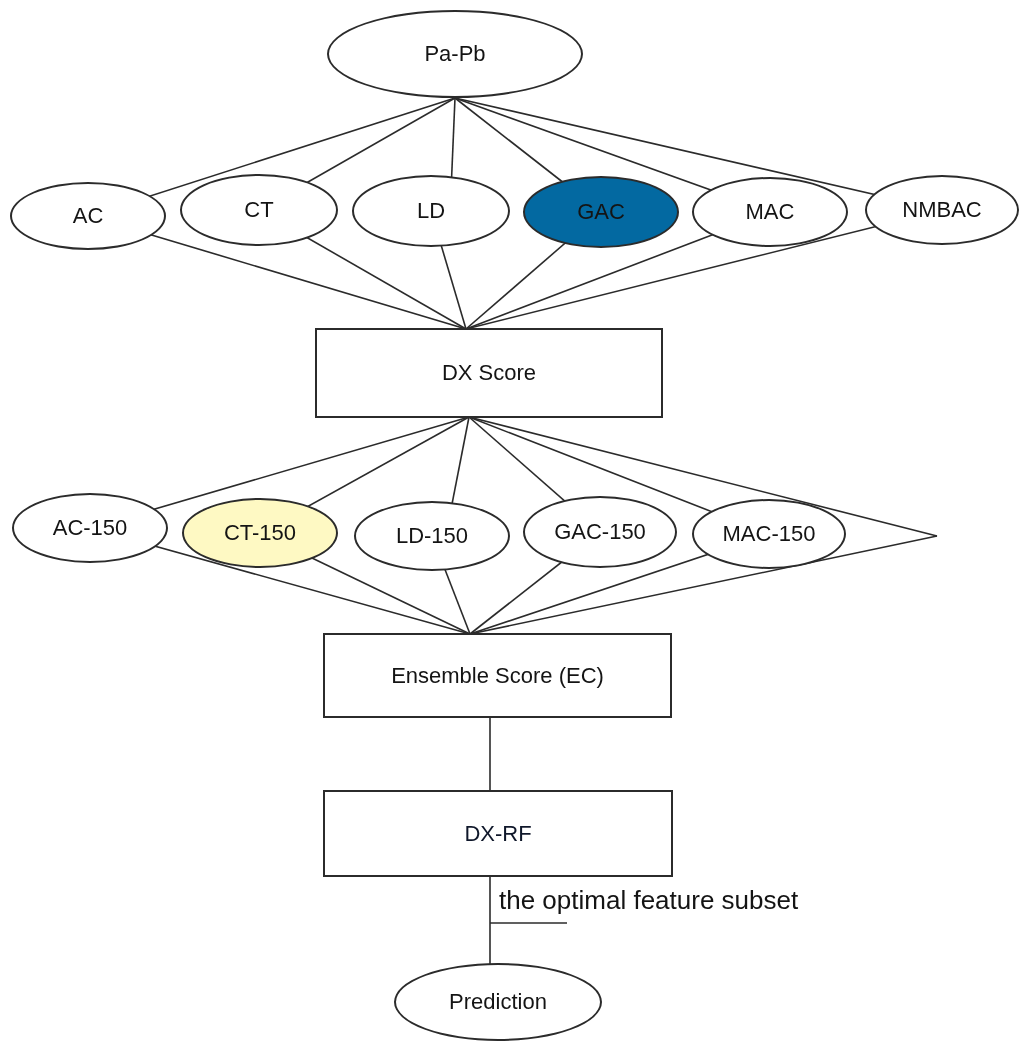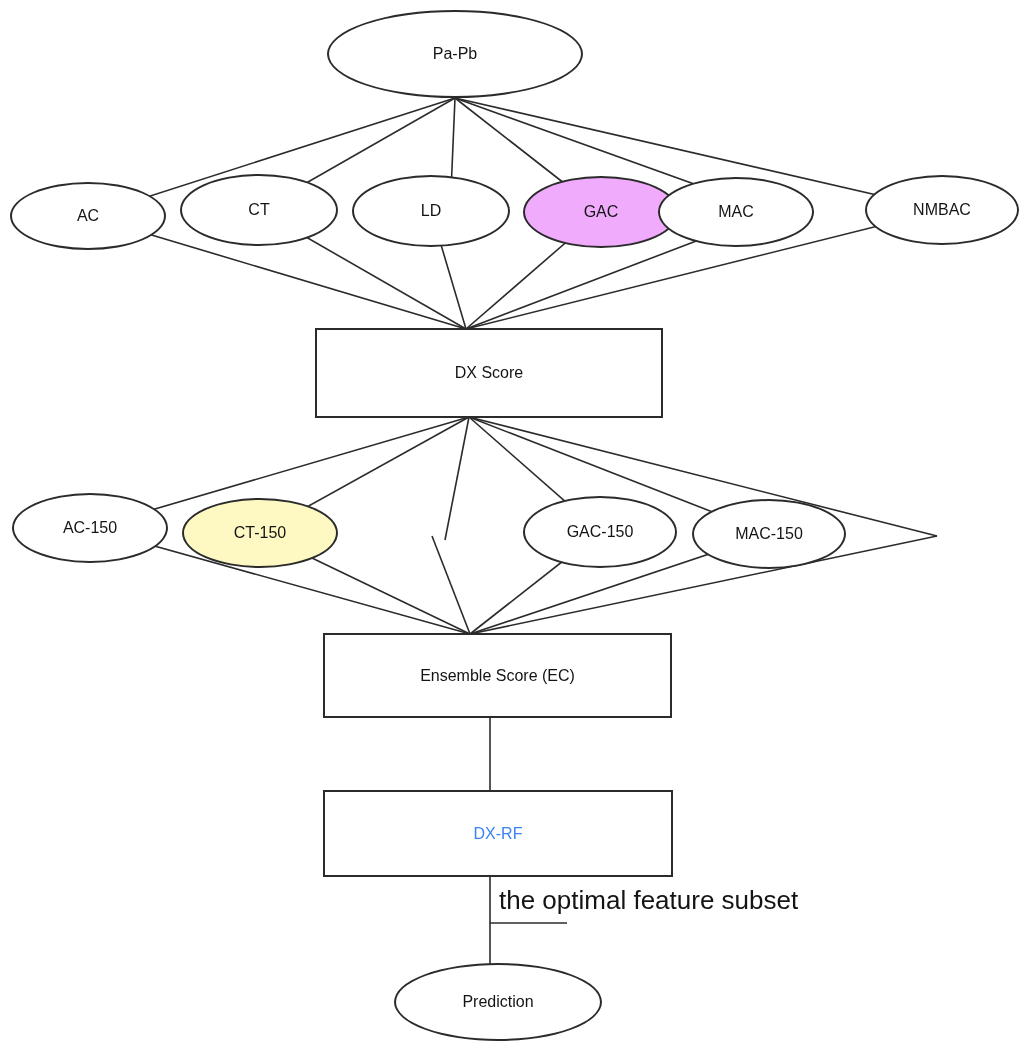--- a/index.html
+++ b/index.html
@@ -18,21 +18,21 @@
     width: 1024px; height: 1048px;
   }
   .node {
     position: absolute;
     background: #ffffff;
     border: 2px solid #15803d;
     display: flex;
     align-items: center;
     justify-content: center;
     color: #141414;
-    font-size: 16px;
+    font-size: 22px;
     line-height: 1;
     white-space: nowrap;
   }
   .node.ellipse { border-radius: 50%; }
   .node.rect { border-radius: 0; }
   .edge-label {
     position: absolute;
     font-size: 26px;
     color: #141414;
     white-space: nowrap;
@@ -80,52 +80,55 @@
 
   <div class="node ellipse" style="left: 10px; top: 182px; width: 156px; height: 68px; color: rgb(20, 20, 20); border-color: rgb(43, 43, 43); background: rgb(255, 255, 255);">
     <span>AC</span>
   </div>
   <div class="node ellipse" style="left: 180px; top: 174px; width: 158px; height: 72px; color: rgb(20, 20, 20); border-color: rgb(43, 43, 43); background: rgb(255, 255, 255);">
     <span>CT</span>
   </div>
   <div class="node ellipse" style="left: 352px; top: 175px; width: 158px; height: 72px; color: rgb(20, 20, 20); border-color: rgb(43, 43, 43); background: rgb(255, 255, 255); text-align: right;">
     <span>LD</span>
   </div>
-  <div class="node ellipse" style="left: 523px; top: 176px; width: 156px; height: 72px; color: rgb(20, 20, 20); border-color: rgb(43, 43, 43); background: #f0abfc;">
+  <div class="node ellipse" style="left: 523px; top: 176px; width: 156px; height: 72px; color: rgb(20, 20, 20); border-color: rgb(43, 43, 43); background: #0369a1;">
     <span>GAC</span>
   </div>
-  <div class="node ellipse" style="left: 658px; top: 177px; width: 156px; height: 70px; color: rgb(20, 20, 20); border-color: rgb(43, 43, 43); background: rgb(255, 255, 255);">
+  <div class="node ellipse" style="left: 692px; top: 177px; width: 156px; height: 70px; color: rgb(20, 20, 20); border-color: rgb(43, 43, 43); background: rgb(255, 255, 255);">
     <span>MAC</span>
   </div>
   <div class="node ellipse" style="left: 865px; top: 175px; width: 154px; height: 70px; color: rgb(20, 20, 20); border-color: rgb(43, 43, 43); background: rgb(255, 255, 255);">
     <span>NMBAC</span>
   </div>
 
   <div class="node rect" style="left: 315px; top: 328px; width: 348px; height: 90px; color: rgb(20, 20, 20); border-color: rgb(43, 43, 43); background: rgb(255, 255, 255);">
     <span>DX Score</span>
   </div>
 
   <div class="node ellipse" style="left: 12px; top: 493px; width: 156px; height: 70px; color: rgb(20, 20, 20); border-color: rgb(43, 43, 43); background: rgb(255, 255, 255);">
     <span>AC-150</span>
   </div>
   <div class="node ellipse" style="left: 182px; top: 498px; width: 156px; height: 70px; color: rgb(20, 20, 20); border-color: rgb(43, 43, 43); background: #fef9c3;">
     <span>CT-150</span>
   </div>
+  <div class="node ellipse" style="left: 354px; top: 501px; width: 156px; height: 70px; color: rgb(20, 20, 20); border-color: rgb(43, 43, 43); background: rgb(255, 255, 255);">
+    <span>LD-150</span>
+  </div>
   <div class="node ellipse" style="left: 523px; top: 496px; width: 154px; height: 72px; color: rgb(20, 20, 20); border-color: rgb(43, 43, 43); background: rgb(255, 255, 255);">
     <span>GAC-150</span>
   </div>
   <div class="node ellipse" style="left: 692px; top: 499px; width: 154px; height: 70px; color: rgb(20, 20, 20); border-color: rgb(43, 43, 43); background: rgb(255, 255, 255);">
     <span>MAC-150</span>
   </div>
 
   <div class="node rect" style="left: 323px; top: 633px; width: 349px; height: 85px; color: rgb(20, 20, 20); border-color: rgb(43, 43, 43); background: rgb(255, 255, 255);">
     <span>Ensemble Score (EC)</span>
   </div>
 
-  <div class="node rect" style="left: 323px; top: 790px; width: 350px; height: 87px; color: #3b82f6; border-color: rgb(43, 43, 43); background: rgb(255, 255, 255);">
+  <div class="node rect" style="left: 323px; top: 790px; width: 350px; height: 87px; color: #0f172a; border-color: rgb(43, 43, 43); background: rgb(255, 255, 255);">
     <span>DX-RF</span>
   </div>
 
   <div class="edge-label" style="left: 499px; top: 886px; color: rgb(20, 20, 20);">the optimal feature subset</div>
 
   <div class="node ellipse" style="left: 394px; top: 963px; width: 208px; height: 78px; color: rgb(20, 20, 20); border-color: rgb(43, 43, 43); background: rgb(255, 255, 255);">
     <span>Prediction</span>
   </div>
 
 </div>

